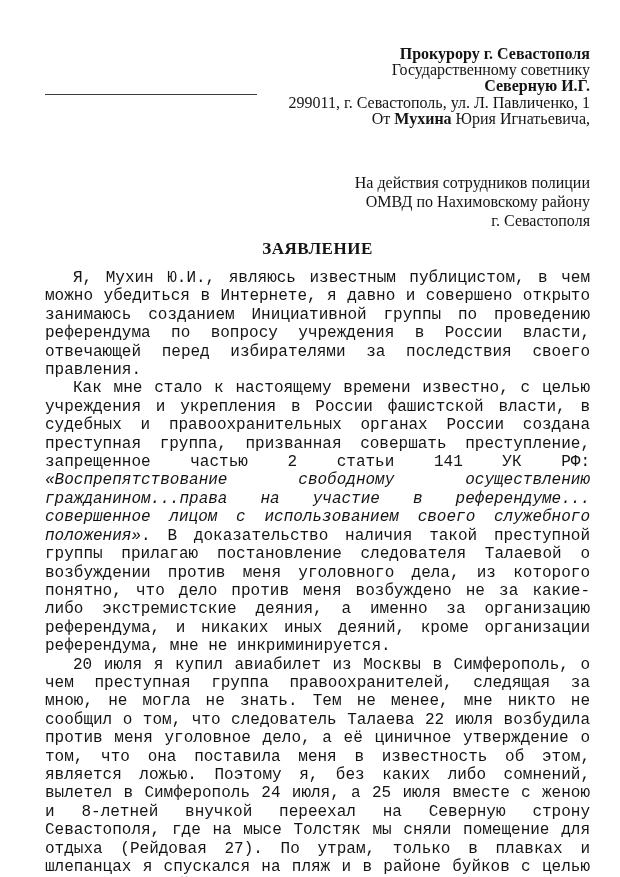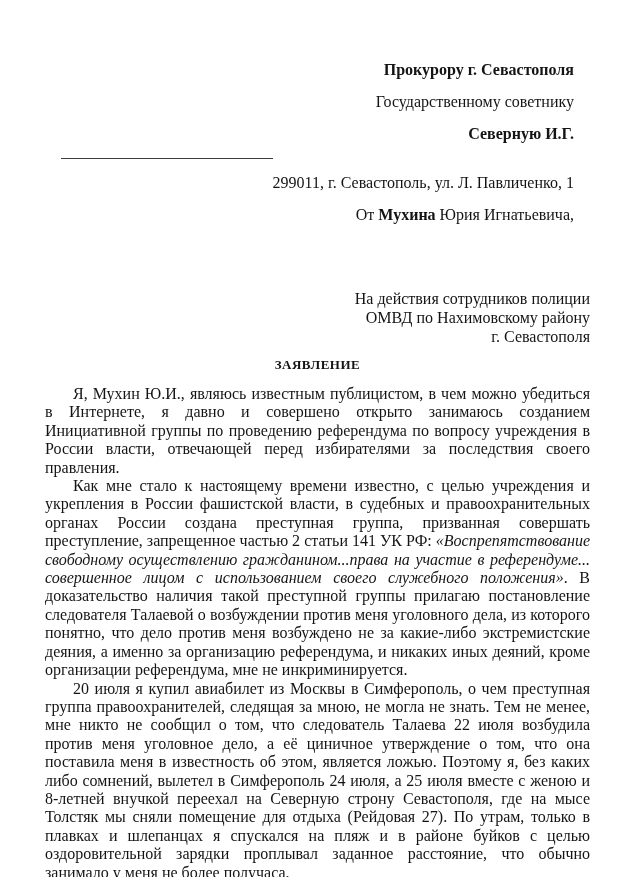--- a/index.html
+++ b/index.html
@@ -17,58 +17,59 @@
     font-family: "Liberation Serif", "DejaVu Serif", serif;
     font-size: 16px;
     color: #141414;
     overflow: hidden;
   }
   .addressee {
     text-align: right;
     line-height: 16px;
   }
   .addressee div {
-    margin: 16px;
+    margin: 0;
   }
   .bold { font-weight: bold; }
   .italic { font-style: italic; }
   .signature-rule {
     width: 212px;
     height: 0;
     border-bottom: 1px solid #3c3c3c;
     margin: 12px 0 6px auto;
   }
   .sender-line {
     margin-top: 24px;
   }
   .subject {
     text-align: right;
     line-height: 19px;
-    margin-top: 66px;
+    margin-top: 46px;
   }
   .doc-title {
     text-align: center;
     font-weight: bold;
-    font-size: 13px;
+    font-size: 17px;
     line-height: 19px;
     margin-top: 9px;
     letter-spacing: 0.5px;
   }
   .doc-subtitle {
     text-align: center;
     line-height: 19px;
   }
   .body-text {
     margin-top: 11px;
   }
   .body-text p {
     margin: 0;
     text-align: justify;
     text-indent: 28px;
     line-height: 18.4px;
+    font-family: Liberation Mono, monospace;
   }
 </style>
 </head>
 <body>
 
 <div class="page">
 
   <div class="addressee">
     <div class="bold">Прокурору г. Севастополя</div>
     <div>Государственному советнику</div>

